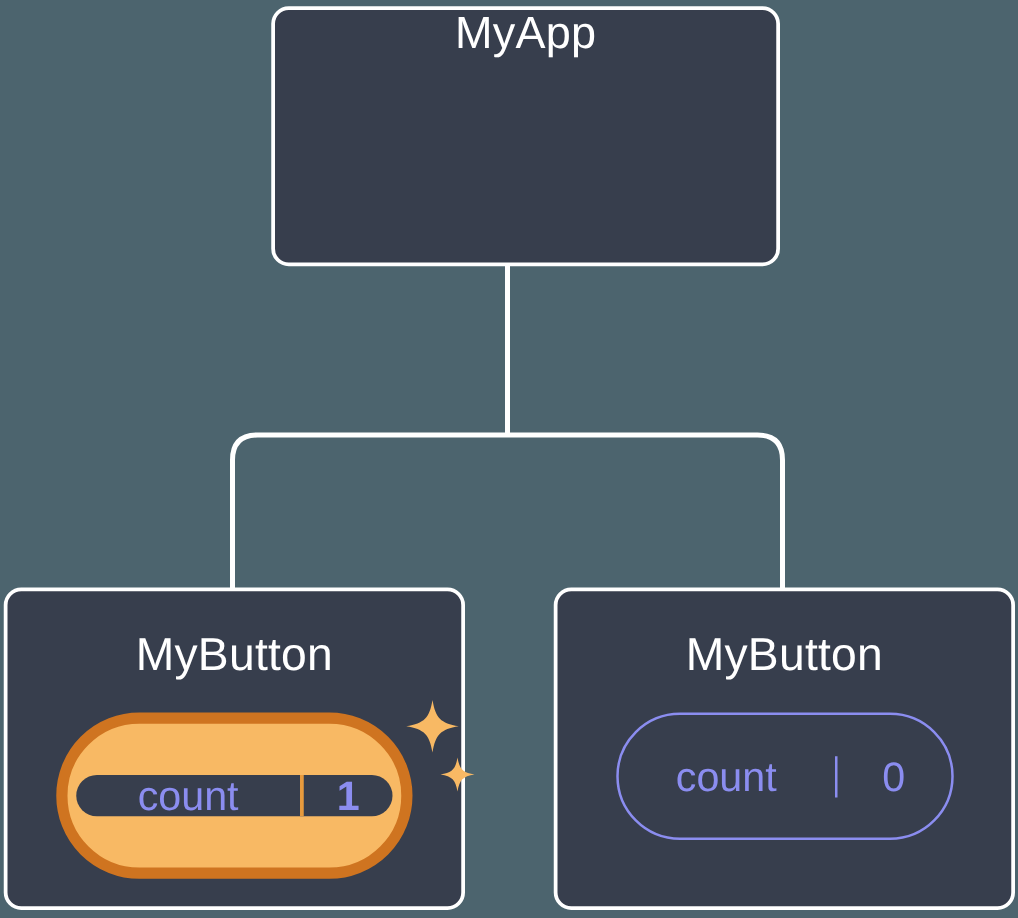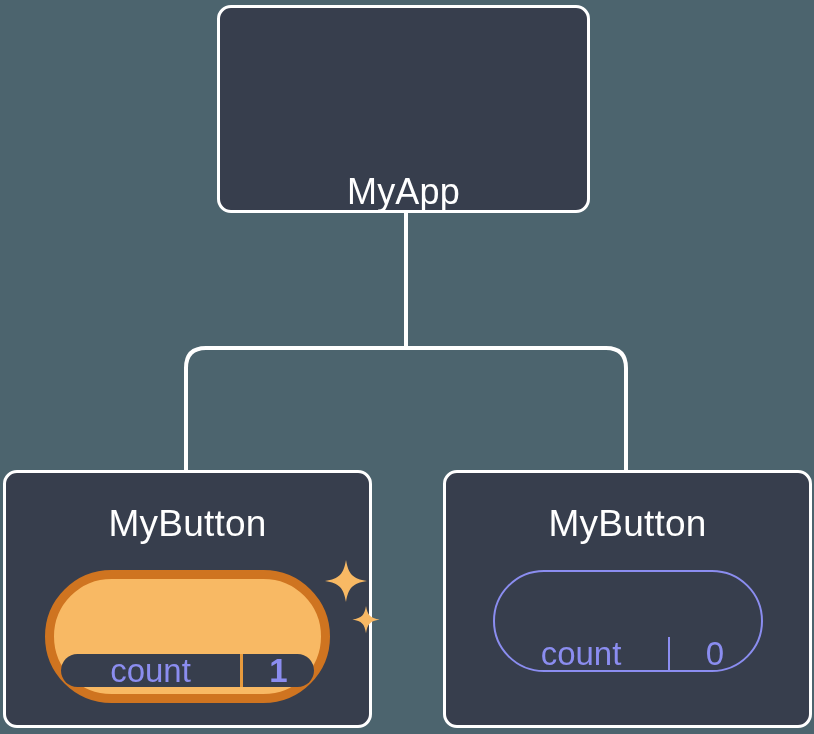--- a/index.html
+++ b/index.html
@@ -37,23 +37,23 @@
     background: #373e4d;
     border: 3px solid #ffffff;
     border-radius: 14px;
     display: flex;
     flex-direction: column;
     align-items: center;
   }
   .node-root {
     left: 217px;
     top: 5px;
-    width: 373px;
+    width: 407px;
     height: 208px;
-    justify-content: flex-end;
+    justify-content: flex-start;
   }
   .node-child-left {
     left: 3px;
     top: 470px;
     width: 369px;
     height: 258px;
     padding-top: 32px;
   }
   .node-child-right {
     left: 443px;
@@ -80,21 +80,21 @@
   .pill-wrap {
     position: relative;
     margin-top: 28px;
     display: flex;
     align-items: center;
   }
 
   .pill {
     box-sizing: border-box;
     display: flex;
-    align-items: flex-end;
+    align-items: center;
     border-radius: 999px;
     background: #373e4d;
   }
   .pill-key, .pill-val {
     display: flex;
     align-items: center;
     justify-content: center;
     line-height: 1;
     white-space: nowrap;
   }

